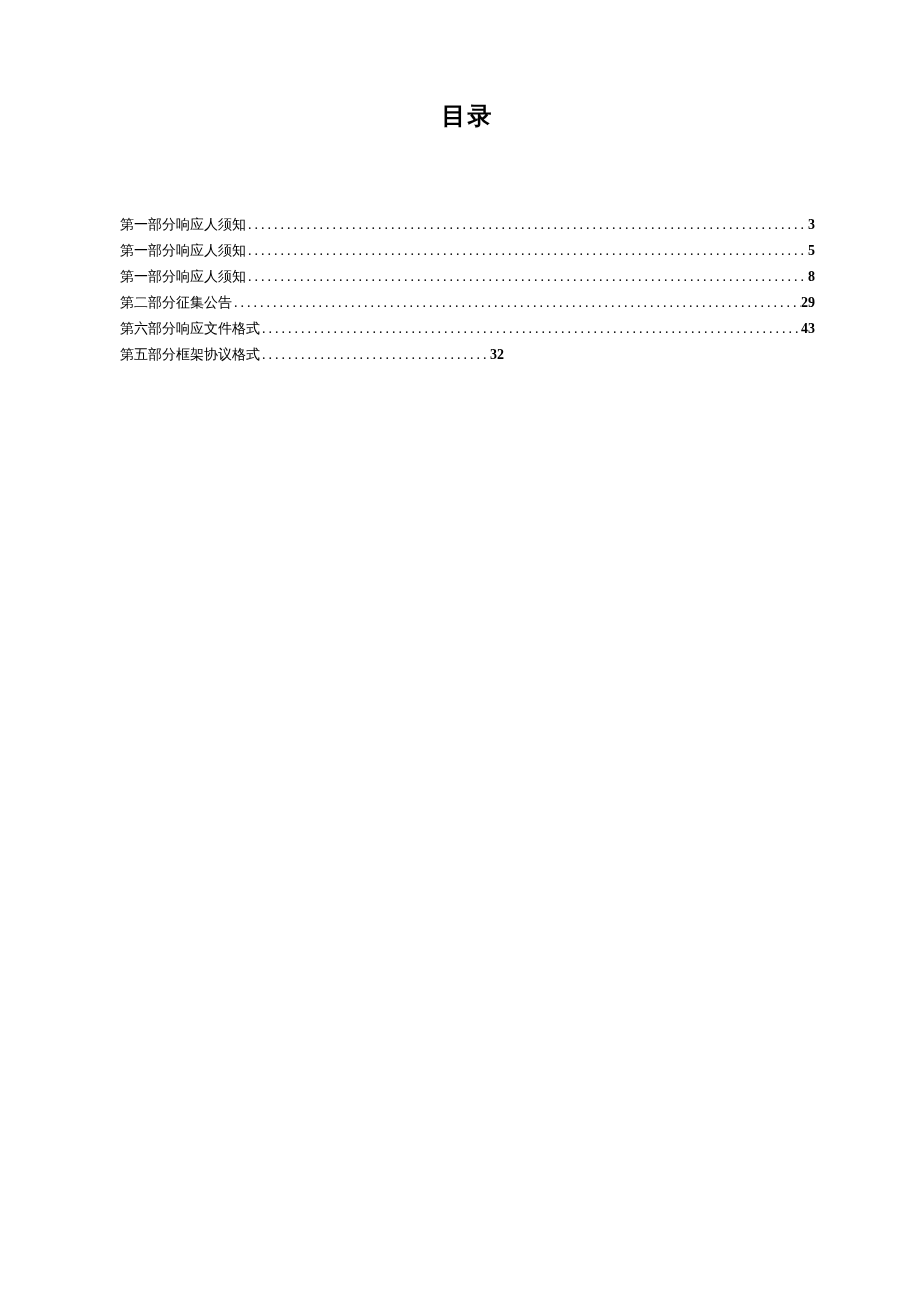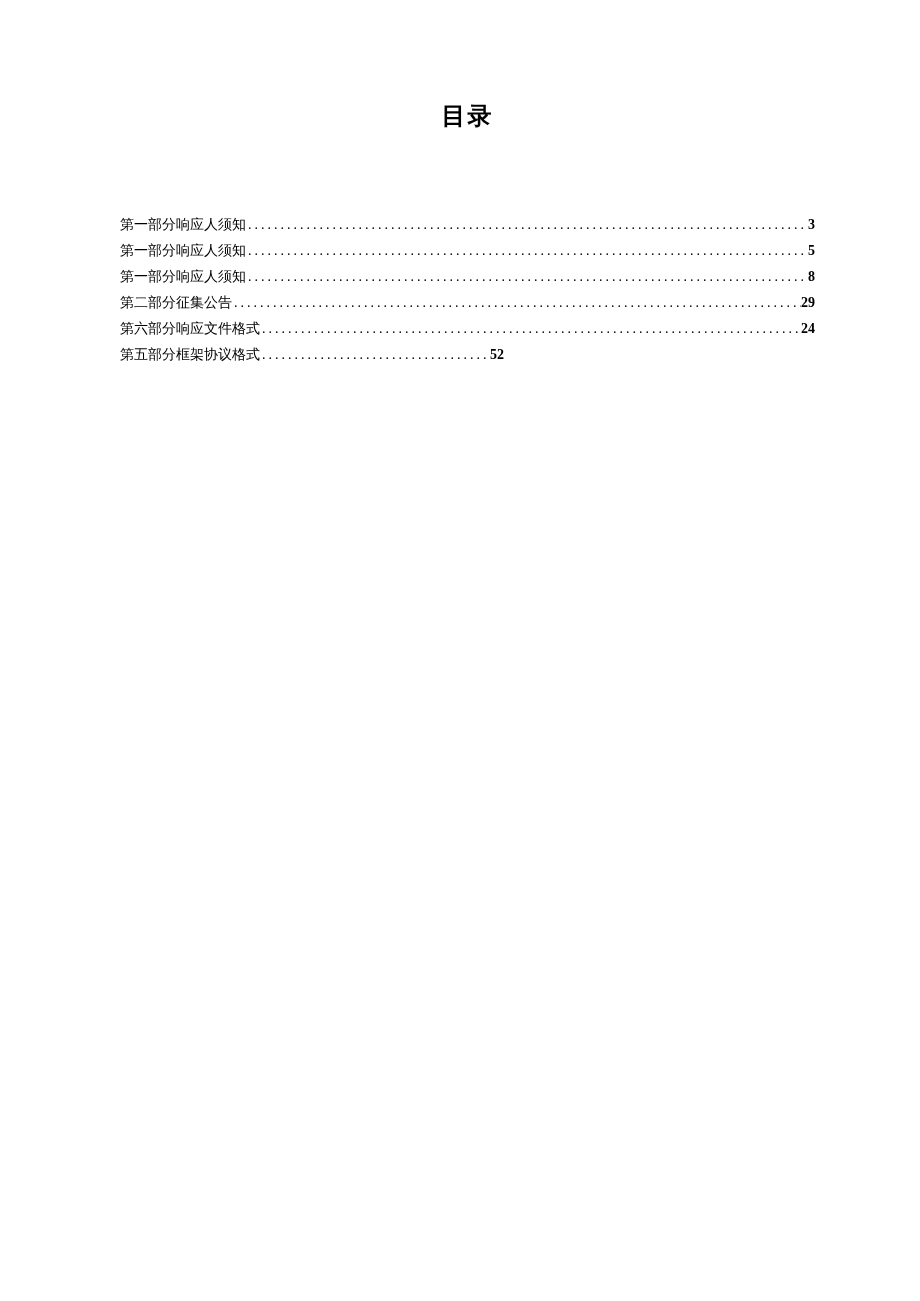--- a/index.html
+++ b/index.html
@@ -56,20 +56,20 @@
     <span class="toc-page">8</span>
   </div>
   <div class="toc-row">
     <span class="toc-label">第二部分征集公告</span>
     <span class="toc-leader">................................................................................................................................................</span>
     <span class="toc-page">29</span>
   </div>
   <div class="toc-row">
     <span class="toc-label">第六部分响应文件格式</span>
     <span class="toc-leader">................................................................................................................................................</span>
-    <span class="toc-page">24</span>
+    <span class="toc-page">43</span>
   </div>
   <div class="toc-row short">
     <span class="toc-label">第五部分框架协议格式</span>
     <span class="toc-leader">................................................................................................................................................</span>
-    <span class="toc-page">52</span>
+    <span class="toc-page">32</span>
   </div>
 </div>
 
 </body></html>

